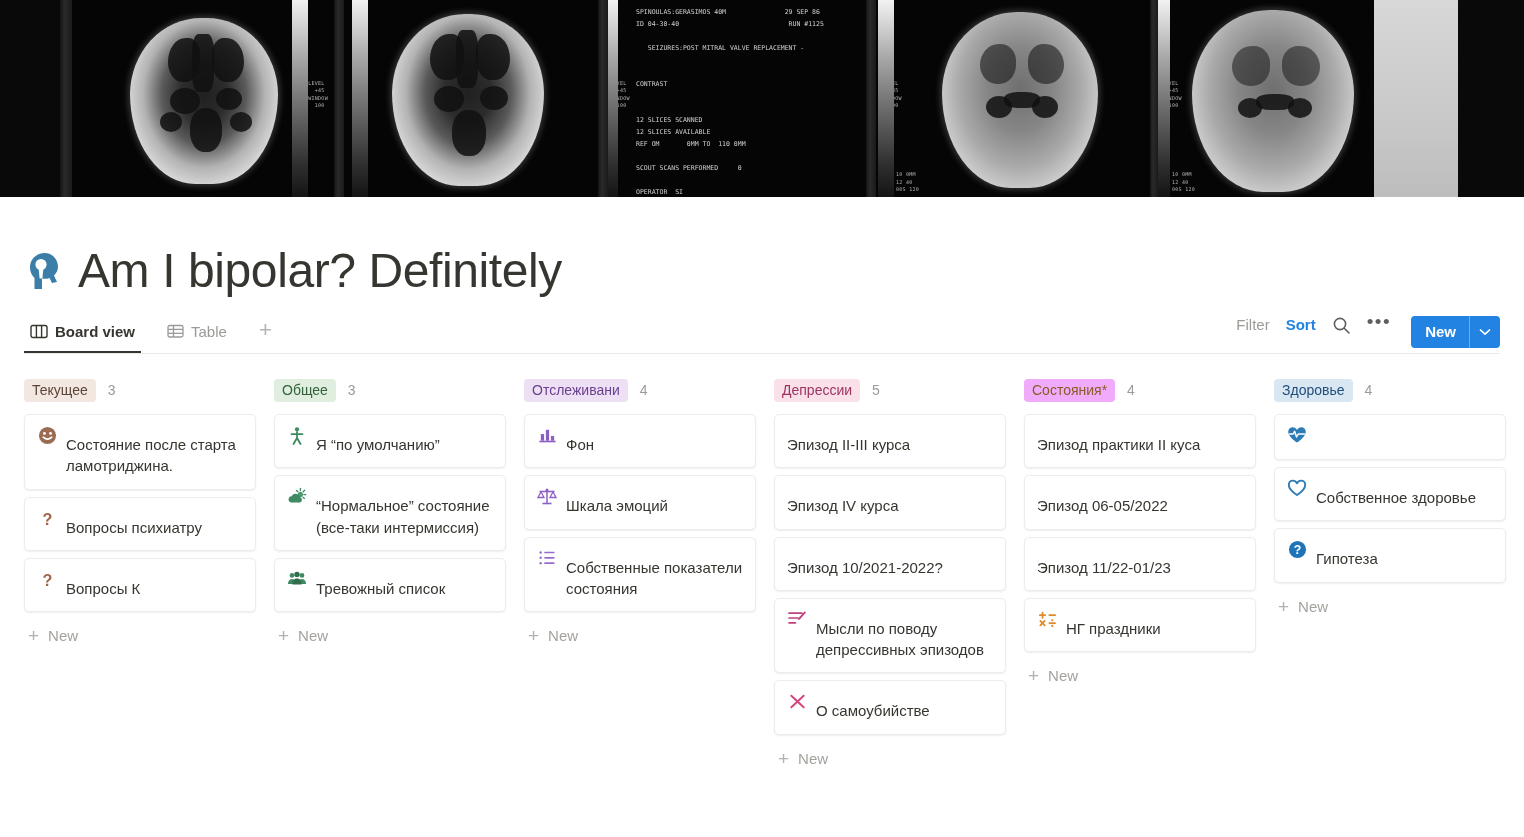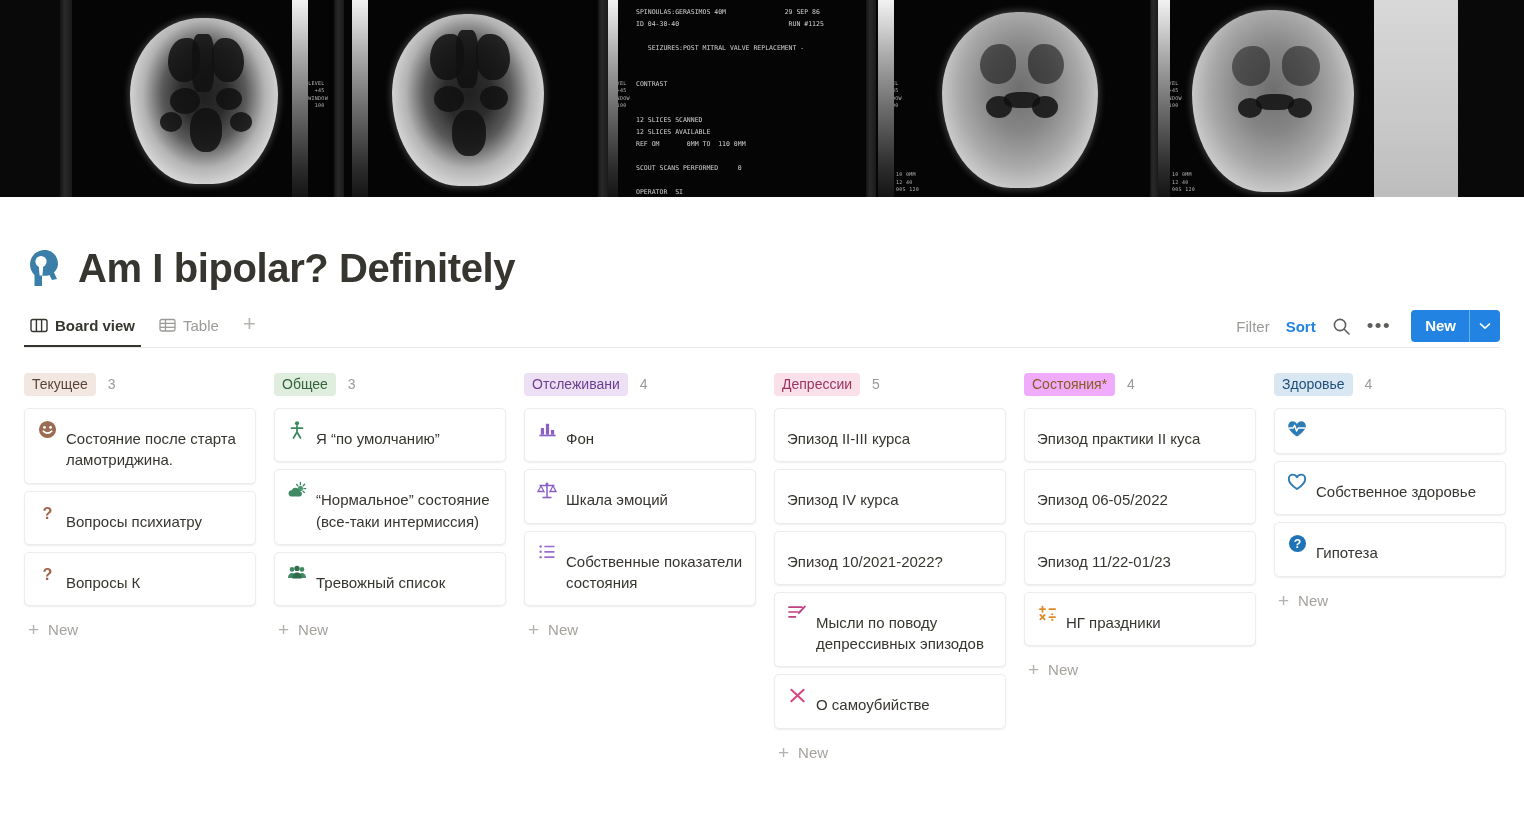--- a/index.html
+++ b/index.html
@@ -90,36 +90,36 @@
 
   
   .page { padding: 0 24px; }
 
   .title-row {
     display: flex; align-items: center; gap: 16px;
     padding-top: 50px;
   }
   .title-icon { width: 38px; height: 42px; flex: 0 0 auto; }
   .page-title {
-    font-size: 40px;
-    font-weight: bold;
+    font-size: 48px;
+    font-weight: normal;
     color: #37352f;
     letter-spacing: -0.4px;
     line-height: 1;
   }
 
   
   .viewbar {
     display: flex; align-items: flex-end;
     margin-top: 22px;
     border-bottom: 1px solid #e9e9e7;
     height: 37px;
     position: relative;
   }
-  .view-tabs { display: flex; align-items: center; gap: 12px; height: 100%; }
+  .view-tabs { display: flex; align-items: center; gap: 20px; height: 100%; }
   .view-tab {
     display: flex; align-items: center; gap: 7px;
     padding: 0 6px 8px 6px;
     font-size: 15px;
     color: #9b9a97;
     cursor: pointer;
     height: 100%;
     align-self: flex-end;
   }
   .view-tab.active {
@@ -127,21 +127,21 @@
     font-weight: bold;
     box-shadow: inset 0 -2px 0 0 #37352f;
   }
   .view-tab svg { display: block; }
   .add-view {
     color: #b5b4b1; font-size: 22px; font-weight: 300;
     padding: 0 6px 10px 6px; cursor: pointer; line-height: 1;
   }
   .toolbar {
     position: absolute; right: 0; bottom: 5px;
-    display: flex; align-items: center; gap: 16px;
+    display: flex; align-items: flex-start; gap: 16px;
   }
   .tb-item { font-size: 15px; color: #9b9a97; cursor: pointer; }
   .tb-item.accent { color: #2383e2; font-weight: bold; }
   .tb-icon { cursor: pointer; display: flex; align-items: center; color: #5f5e5b; }
   .tb-dots { font-size: 19px; color: #5f5e5b; letter-spacing: 1.5px; line-height: 12px; cursor: pointer; }
   .new-btn {
     display: flex; align-items: stretch;
     background: #2383e2; border-radius: 4px; overflow: hidden;
     margin-left: 4px; cursor: pointer;
   }

